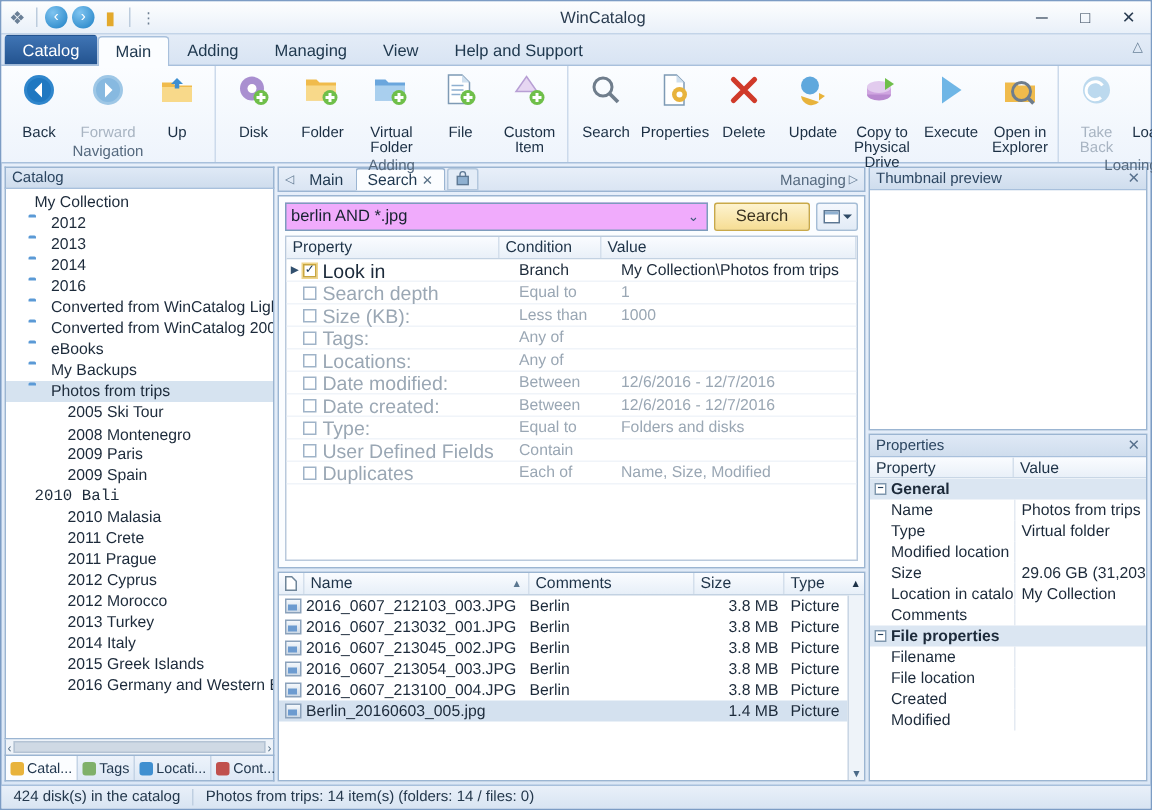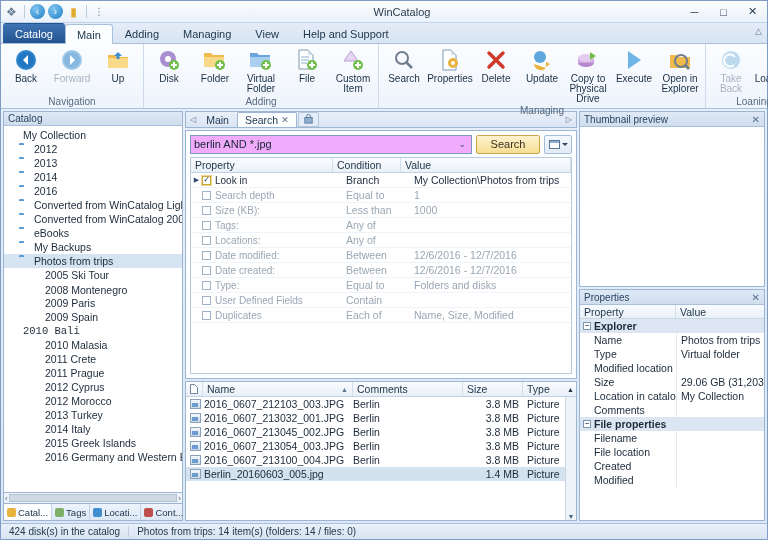--- a/index.html
+++ b/index.html
@@ -90,21 +90,21 @@
     display: flex; flex-direction: column;
     align-items: center; justify-content: space-between;
     padding: 3px 2px 0;
     border-right: 1px solid #ccdaeb;
     height: 100%;
   }
   .rgroup:last-child { border-right: none; }
   .ritems { display: flex; align-items: flex-start; flex: 1; }
   .ritem {
     width: 46px; display: flex; flex-direction: column;
-    align-items: center; gap: 2px; padding: 1px 0;
+    align-items: center; gap: 12px; padding: 1px 0;
     text-align: center;
   }
   .ritem .lab { font-size: 10px; line-height: 10px; color: #1b2f44; }
   .ritem.dim .lab { color: #a8b4c2; }
   .gname { font-size: 10px; color: #55697e; padding-bottom: 1px; }
   .icn { width: 24px; height: 24px; position: relative; }
 
   
   .body { flex: 1; display: flex; min-height: 0; padding: 2px; gap: 2px; }
 
@@ -224,21 +224,21 @@
   .crow { display: flex; height: 15px; flex: 0 0 15px; align-items: center; border-bottom: 1px solid #f0f4f9; }
   .crow.first { background: #fff; }
   .cexp { width: 11px; flex: 0 0 11px; text-align: center; font-size: 7px; color: #32506e; }
   .cbox {
     width: 9px; height: 9px; flex: 0 0 9px; background: #fff;
     border: 1px solid #9fb3c8; margin-right: 4px;
     display: flex; align-items: center; justify-content: center;
     font-size: 8px; color: #1b3a5c; line-height: 1;
   }
   .cbox.on { border-color: #c8a63f; box-shadow: 0 0 0 1px #f0d58a; }
-  .cprop { flex: 0 0 131px; font-size: 10px; overflow: hidden; white-space: nowrap; }
+  .cprop { flex: 0 0 131px; font-size: 13px; overflow: hidden; white-space: nowrap; }
   .ccond { flex: 0 0 68px; font-size: 10.5px; }
   .cval  { flex: 1; font-size: 10.5px; overflow: hidden; white-space: nowrap; }
   .dim { color: #9aa7b4; }
 
   .results { flex: 0 0 140px; display: flex; flex-direction: column; border: 1px solid #9bb5d2; background: #fff; min-height: 0; }
   .rhead { display: flex; height: 15px; flex: 0 0 15px; background: linear-gradient(#fafcff, #e7eff8); border-bottom: 1px solid #c3d2e2; }
   .rh { font-size: 10.5px; display: flex; align-items: center; padding: 0 4px; border-right: 1px solid #d4dfec; color: #1e3348; }
   .rrow { display: flex; height: 14px; flex: 0 0 14px; align-items: center; font-size: 10.5px; }
   .rrow.sel { background: #d4e1ef; }
   .fico { width: 11px; height: 10px; flex: 0 0 11px; margin: 0 3px 0 4px; background: linear-gradient(#f4f8fc, #cdd9e6); border: 1px solid #8ba2bb; position: relative; }
@@ -839,21 +839,21 @@
           <span class="x">✕</span>
         </div>
         <div class="phead">
           <div class="ph k">Property</div>
           <div class="ph v">Value</div>
         </div>
         <div class="props-body" id="props">
             <div class="prow grp">
               <span class="pk">
                 <span class="expbox">−</span>
-                <span>Explorer</span>
+                <span>General</span>
               </span>
               <span class="pv"></span>
             </div>
             <div class="prow">
               <span class="pk">Name</span>
               <span class="pv">Photos from trips</span>
             </div>
             <div class="prow">
               <span class="pk">Type</span>
               <span class="pv">Virtual folder</span>

